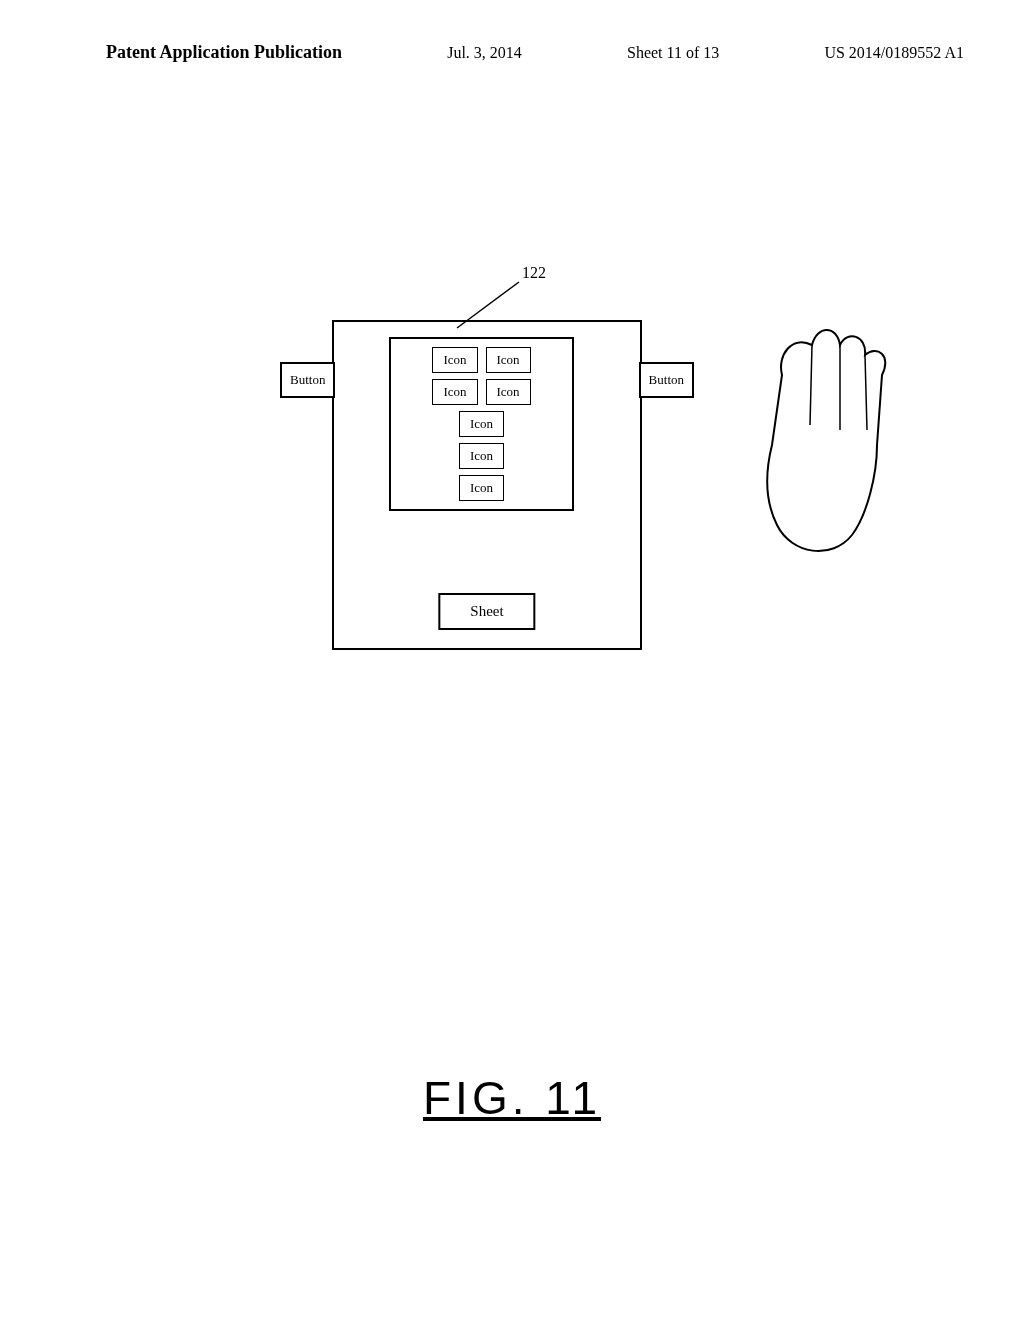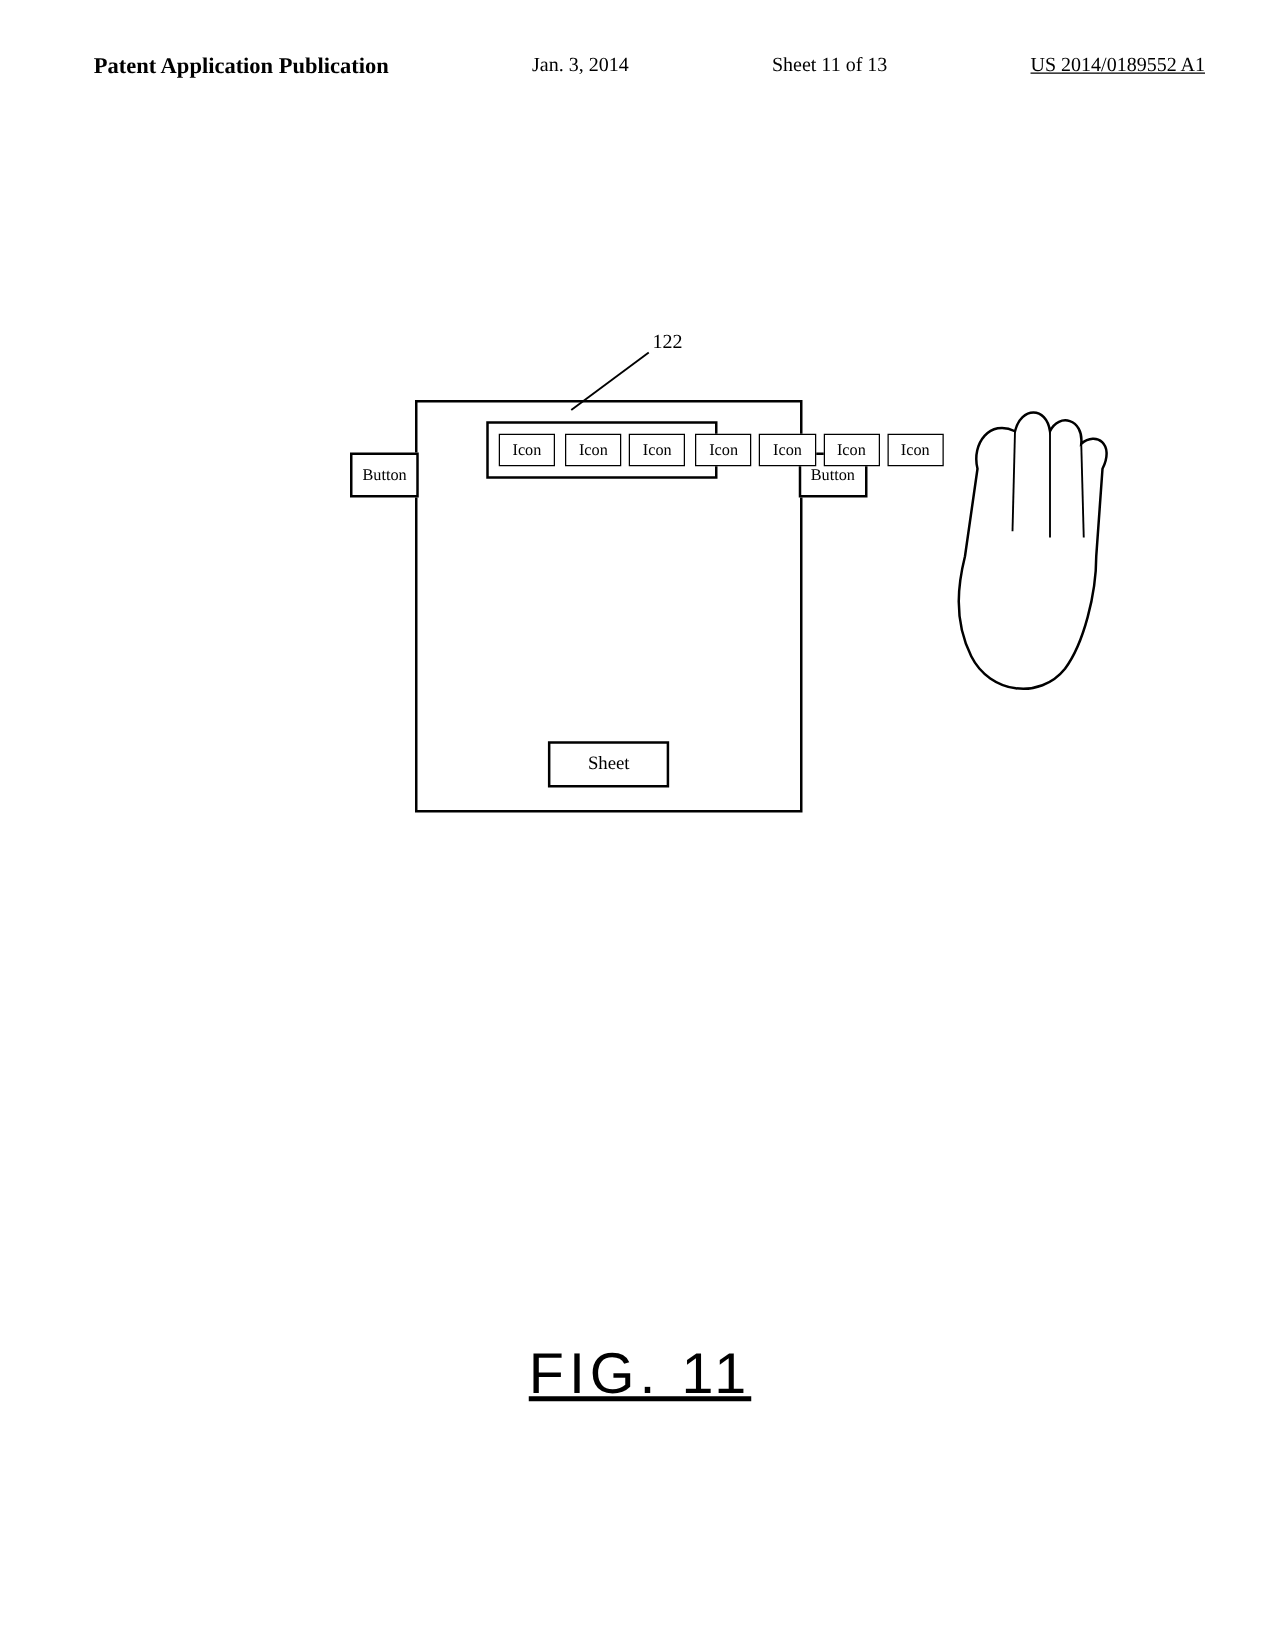--- a/index.html
+++ b/index.html
@@ -12,40 +12,40 @@
       position: relative;
       overflow: hidden;
     }
 
     
     .header {
       display: flex;
       align-items: flex-start;
       padding: 40px 60px 0 75px;
       justify-content: space-between;
+      margin-left: 31px;
     }
 
     .header-left {
       font-weight: bold;
       font-size: 18px;
       line-height: 1.4;
       max-width: 320px;
     }
 
     .header-center {
       font-size: 16px;
       padding-top: 4px;
       white-space: nowrap;
     }
 
     .header-right {
       font-size: 16px;
       padding-top: 4px;
       white-space: nowrap;
-      text-decoration: underline;
     }
 
     
     .diagram-area {
       position: absolute;
       top: 260px;
       left: 50%;
       transform: translateX(-50%);
       width: 600px;
       height: 400px;
@@ -81,40 +81,40 @@
       width: 600px;
       height: 100px;
       pointer-events: none;
     }
   </style>
 </head>
 <body>
 
 <div class="header">
   <div class="header-left">Patent Application Publication</div>
-  <div class="header-center">Jan. 3, 2014</div>
+  <div class="header-center">Jul. 3, 2014</div>
   <div class="header-center">Sheet 11 of 13</div>
   <div class="header-right">US 2014/0189552 A1</div>
 </div>
 
 <div class="diagram-area">
 
   <svg class="ref-line-svg">
     <text x="310" y="18" font-size="16" font-family="Times New Roman, serif">122</text>
 
     <line x1="307" y1="22" x2="245" y2="68" stroke="#000" stroke-width="1.5"></line>
   </svg>
 
   <div class="device-container">
 
     <div style="position:absolute; top:40px; left:-54px; border:2px solid #000; padding:8px 8px; font-size:13px; background:#fff; white-space:nowrap;">Button</div>
 
     <div style="position:absolute; top:40px; right:-54px; border:2px solid #000; padding:8px 8px; font-size:13px; background:#fff; white-space:nowrap;">Button</div>
 
-    <div style="position:absolute; top:15px; left:55px; width:185px; border:2px solid #000; padding:8px; display:flex; flex-direction:row; align-items:center; gap:6px;">
+    <div style="position:absolute; top:15px; left:55px; width:185px; border:2px solid #000; padding:8px; display:flex; flex-direction:column; align-items:center; gap:6px;">
 
       <div class="icon-row">
         <div class="icon-box">Icon</div>
         <div class="icon-box">Icon</div>
       </div>
 
       <div class="icon-row">
         <div class="icon-box">Icon</div>
         <div class="icon-box">Icon</div>
       </div>

